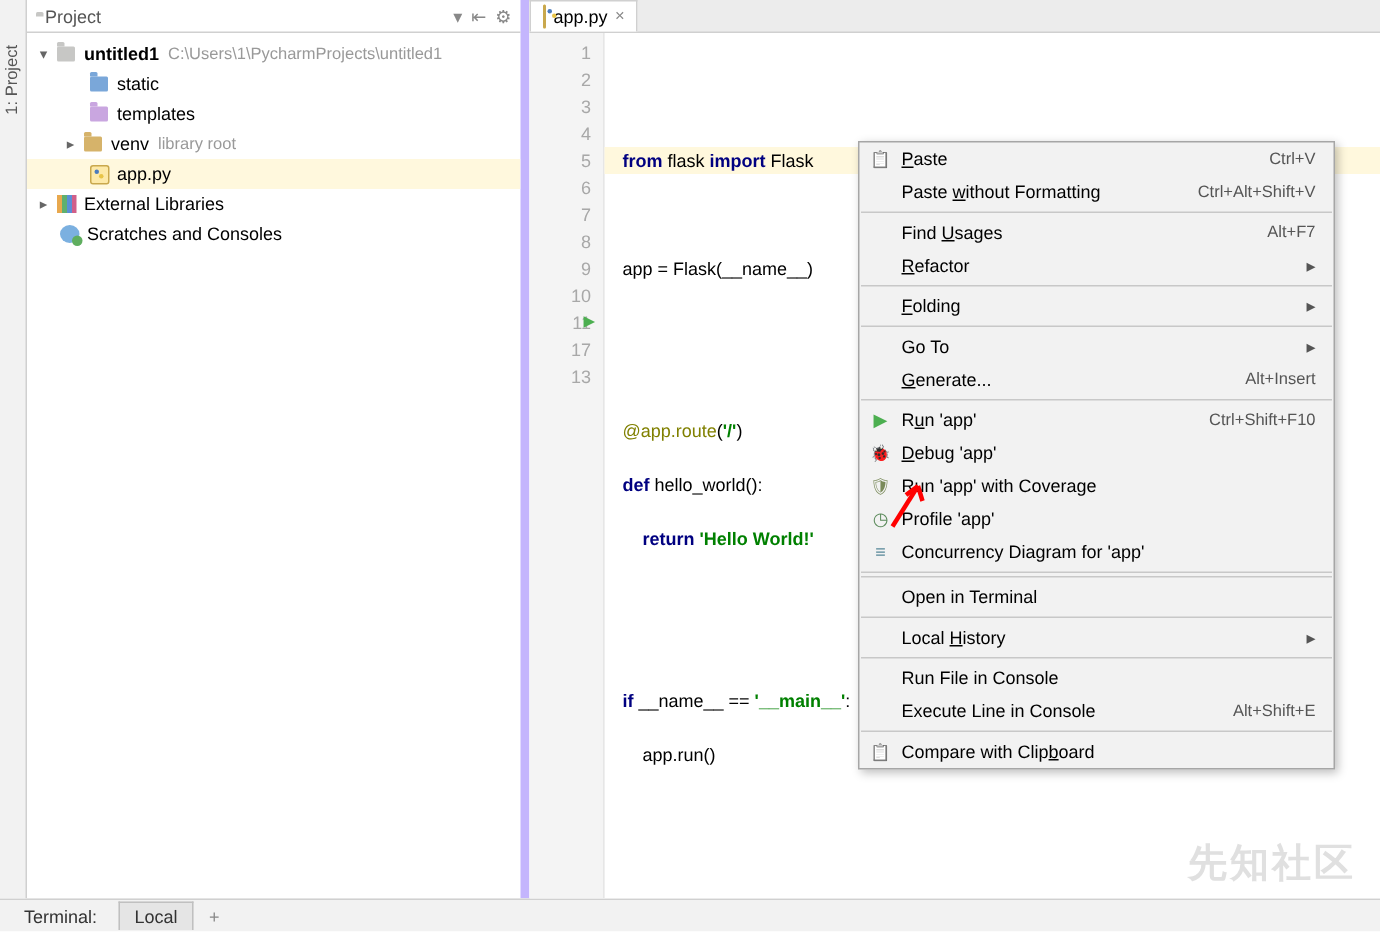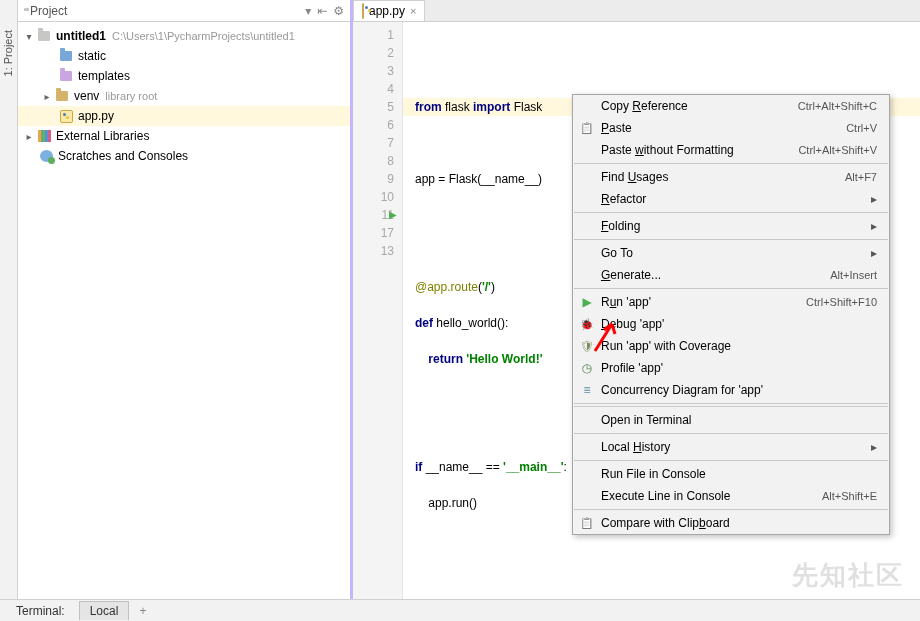--- a/index.html
+++ b/index.html
@@ -3,21 +3,21 @@
 <meta charset="utf-8">
 <style>
 * { margin: 0; padding: 0; box-sizing: border-box; font-family: "Segoe UI", Arial, sans-serif; font-size: 12px; }
 body { background: #fff; color: #000; width: 920px; height: 621px; overflow: hidden; position: relative; }
 .root { display: flex; flex-direction: column; height: 100%; }
 .main { display: flex; flex: 1; overflow: hidden; }
 
 .toolstrip { width: 18px; background: #f2f2f2; border-right: 1px solid #d0d0d0; position: relative; }
 .toolstrip .tab { position: absolute; top: 30px; left: 2px; writing-mode: vertical-rl; transform: rotate(180deg); font-size: 11px; color: #555; }
 
-.project { width: 335px; background: #fff; border-right: 3px solid #c4b5fd; display: flex; flex-direction: column; }
+.project { width: 335px; background: #fff; border-right: 6px solid #c4b5fd; display: flex; flex-direction: column; }
 .project-header { height: 22px; border-bottom: 1px solid #d0d0d0; display: flex; align-items: center; padding: 0 6px; color: #555; gap: 6px; }
 .project-header .title { flex: 1; }
 .tree { flex: 1; padding-top: 4px; overflow: hidden; }
 .tree-row { display: flex; align-items: center; height: 20px; white-space: nowrap; }
 .tree-row .arrow { width: 14px; text-align: center; color: #666; font-size: 10px; }
 .tree-row .icon { width: 16px; height: 14px; display: inline-flex; align-items: center; justify-content: center; margin-right: 4px; }
 .tree-row .label { color: #000; }
 .tree-row .hint { color: #999; margin-left: 6px; font-size: 11px; }
 .tree-row.sel { background: #fff8dd; }
 .tree-row.bold .label { font-weight: bold; }
@@ -180,24 +180,20 @@
 
   <div class="bottom">
     <span class="btab">Terminal:</span>
     <span class="btab active">Local</span>
     <span class="plus">+</span>
   </div>
 </div>
 
 <div class="ctx" id="ctx" style="left:572px; top:94px">
     <div class="ctx-item">
-      <span>Copy <span class="u">R</span>eference</span>
-      <span class="sc">Ctrl+Alt+Shift+C</span>
-    </div>
-    <div class="ctx-item">
       <span class="ic" style="font-size: 11px; filter: grayscale(1);">📋</span>
       <span><span class="u">P</span>aste</span>
       <span class="sc">Ctrl+V</span>
     </div>
     <div class="ctx-item">
       <span>Paste <span class="u">w</span>ithout Formatting</span>
       <span class="sc">Ctrl+Alt+Shift+V</span>
     </div>
     <div class="ctx-sep"></div>
     <div class="ctx-item">

